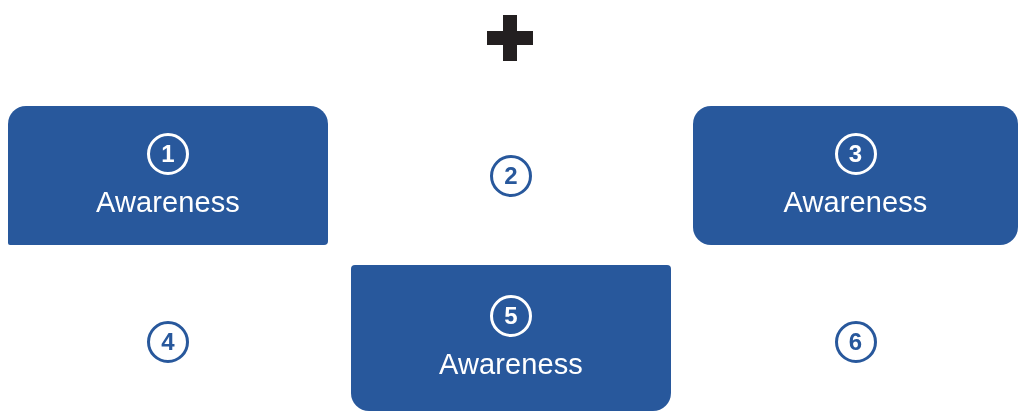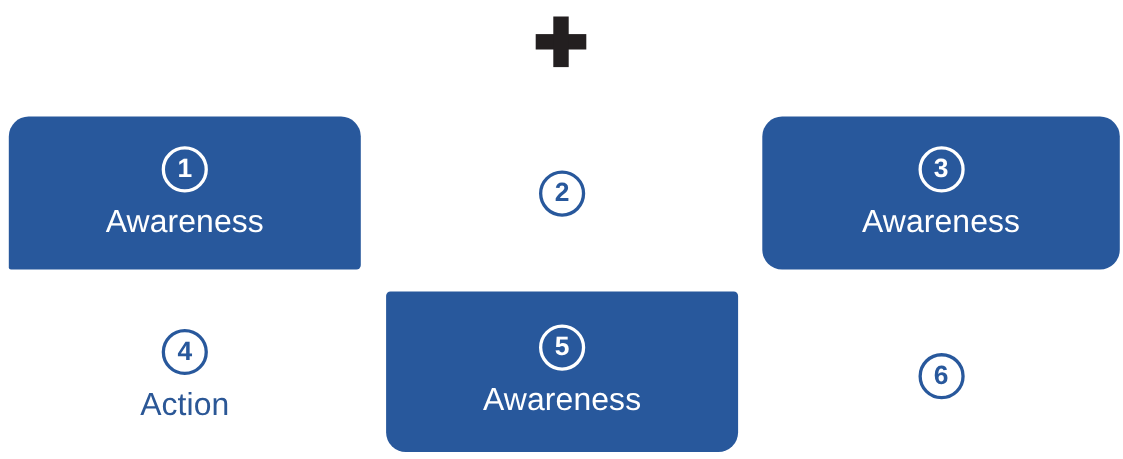--- a/index.html
+++ b/index.html
@@ -142,21 +142,20 @@
     <div class="num-circle">
       <span>3</span>
     </div>
     <div class="step-label">Awareness</div>
   </div>
 
   <div class="step step-4">
     <div class="num-circle">
       <span>4</span>
     </div>
-    <div class="step-label">Action</div>
   </div>
 
   <div class="step step-5 filled">
     <div class="num-circle">
       <span>5</span>
     </div>
     <div class="step-label">Awareness</div>
   </div>
 
   <div class="step step-6">

